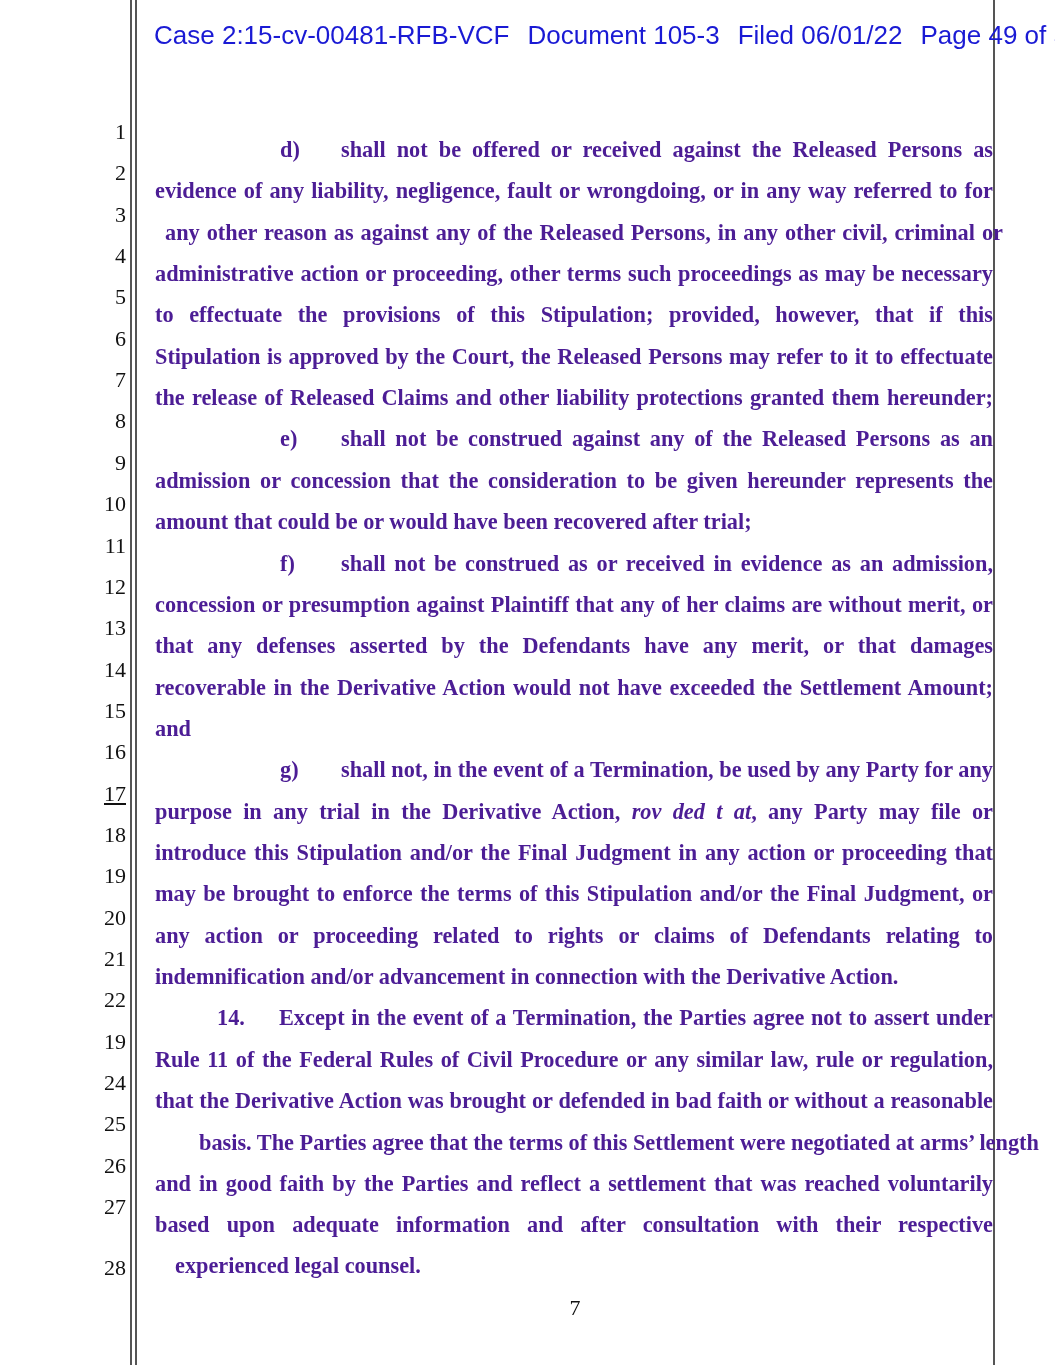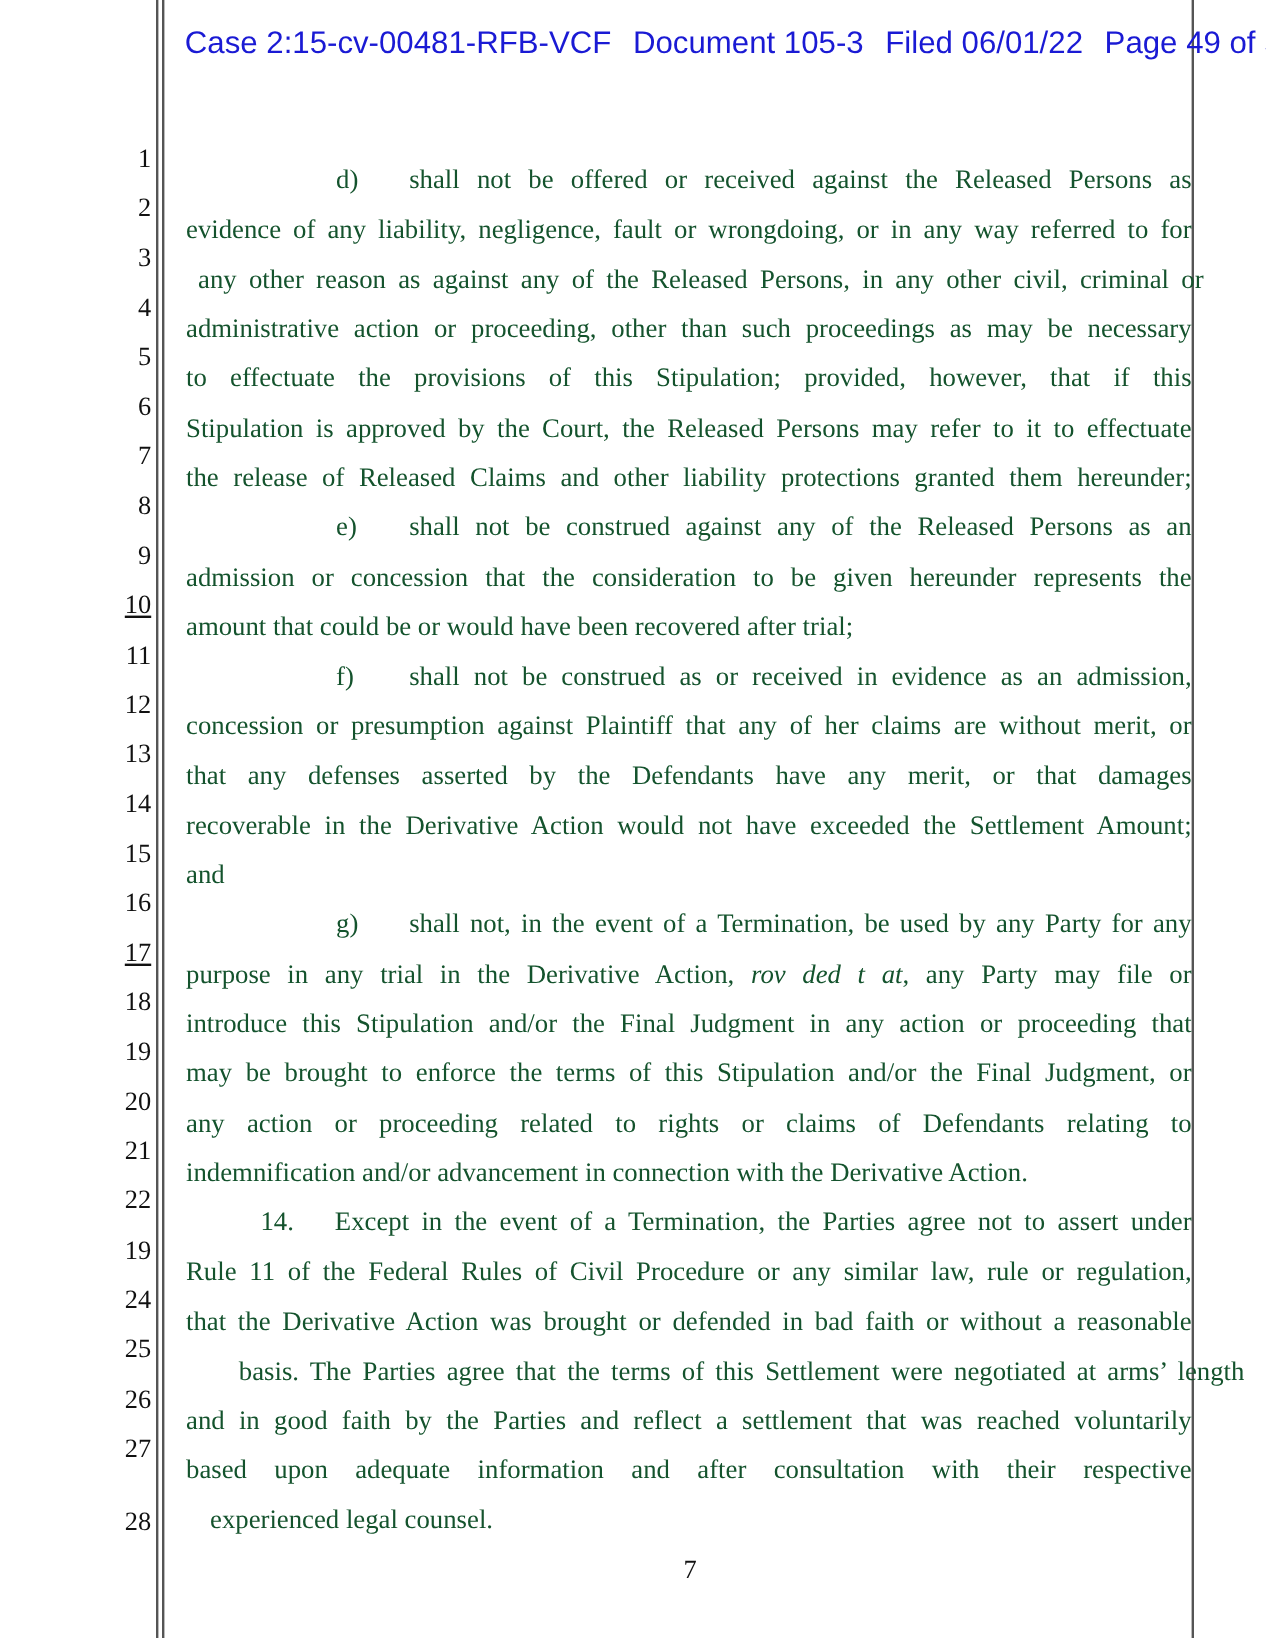--- a/index.html
+++ b/index.html
@@ -11,23 +11,23 @@
     white-space:pre; letter-spacing:0px;
   }
   .header span { margin-right:18px; }
   .lnum {
     position:absolute; left:92px; width:34px; text-align:right;
     font-family:"Liberation Serif", serif; font-size:22px; color:#111;
     line-height:24px;
   }
   .tline {
     position:absolute; left:155px; width:838px;
-    font-family:"Liberation Serif", serif; font-size:22.3px; color:#14532d;
+    font-family:"Liberation Serif", serif; font-size:22.3px; color:#4c1d95;
     line-height:26px; height:26px; white-space:nowrap;
-    text-align:justify; text-align-last:justify;
+    text-align:justify; text-align-last:justify;font-weight:bold;
   }
   .tline.last { text-align-last:left; }
   .it { font-style:italic; }
   .pagenum {
     position:absolute; left:0; width:1150px; text-align:center; top:1295px;
     font-family:"Liberation Serif", serif; font-size:22px; color:#111;
   }
 </style>
 </head>
 <body>
@@ -41,21 +41,21 @@
 <div id="line-numbers">
     <div class="lnum" style="top: 120px;">1</div>
     <div class="lnum" style="top: 161.35px;">2</div>
     <div class="lnum" style="top: 202.7px;">3</div>
     <div class="lnum" style="top: 244.05px;">4</div>
     <div class="lnum" style="top: 285.4px;">5</div>
     <div class="lnum" style="top: 326.75px;">6</div>
     <div class="lnum" style="top: 368.1px;">7</div>
     <div class="lnum" style="top: 409.45px;">8</div>
     <div class="lnum" style="top: 450.8px;">9</div>
-    <div class="lnum" style="top: 492.15px; text-decoration: underline;">10</div>
+    <div class="lnum" style="top: 492.15px;">10</div>
     <div class="lnum" style="top: 533.5px;">11</div>
     <div class="lnum" style="top: 574.85px;">12</div>
     <div class="lnum" style="top: 616.2px;">13</div>
     <div class="lnum" style="top: 657.55px;">14</div>
     <div class="lnum" style="top: 698.9px;">15</div>
     <div class="lnum" style="top: 740.25px;">16</div>
     <div class="lnum" style="top: 781.6px; text-decoration: underline;">17</div>
     <div class="lnum" style="top: 822.95px;">18</div>
     <div class="lnum" style="top: 864.3px;">19</div>
     <div class="lnum" style="top: 905.65px;">20</div>
@@ -65,21 +65,21 @@
     <div class="lnum" style="top: 1071.05px;">24</div>
     <div class="lnum" style="top: 1112.4px;">25</div>
     <div class="lnum" style="top: 1153.75px;">26</div>
     <div class="lnum" style="top: 1195.1px;">27</div>
     <div class="lnum" style="top: 1236.45px; margin-top: 20px;">28</div>
   </div>
 <div id="body-text">
     <div class="tline" style="top: 137px; left: 280px; width: 713px;"><span style="display: inline-block; width: 61px; text-align: left;">d)</span><span>shall not be offered or received against the Released Persons as</span></div>
     <div class="tline" style="top: 178.35px;"><span>evidence of any liability, negligence, fault or wrongdoing, or in any way referred to for</span></div>
     <div class="tline" style="top: 219.7px; margin-left: 10px;"><span>any other reason as against any of the Released Persons, in any other civil, criminal or</span></div>
-    <div class="tline" style="top: 261.05px;"><span>administrative action or proceeding, other than such proceedings as may be necessary</span></div>
+    <div class="tline" style="top: 261.05px;"><span>administrative action or proceeding, other terms such proceedings as may be necessary</span></div>
     <div class="tline" style="top: 302.4px;"><span>to effectuate the provisions of this Stipulation; provided, however, that if this</span></div>
     <div class="tline" style="top: 343.75px;"><span>Stipulation is approved by the Court, the Released Persons may refer to it to effectuate</span></div>
     <div class="tline" style="top: 385.1px;"><span>the release of Released Claims and other liability protections granted them hereunder;</span></div>
     <div class="tline" style="top: 426.45px; left: 280px; width: 713px;"><span style="display: inline-block; width: 61px; text-align: left;">e)</span><span>shall not be construed against any of the Released Persons as an</span></div>
     <div class="tline" style="top: 467.8px;"><span>admission or concession that the consideration to be given hereunder represents the</span></div>
     <div class="tline last" style="top: 509.15px;"><span>amount that could be or would have been recovered after trial;</span></div>
     <div class="tline" style="top: 550.5px; left: 280px; width: 713px;"><span style="display: inline-block; width: 61px; text-align: left;">f)</span><span>shall not be construed as or received in evidence as an admission,</span></div>
     <div class="tline" style="top: 591.85px;"><span>concession or presumption against Plaintiff that any of her claims are without merit, or</span></div>
     <div class="tline" style="top: 633.2px;"><span>that any defenses asserted by the Defendants have any merit, or that damages</span></div>
     <div class="tline" style="top: 674.55px;"><span>recoverable in the Derivative Action would not have exceeded the Settlement Amount;</span></div>

